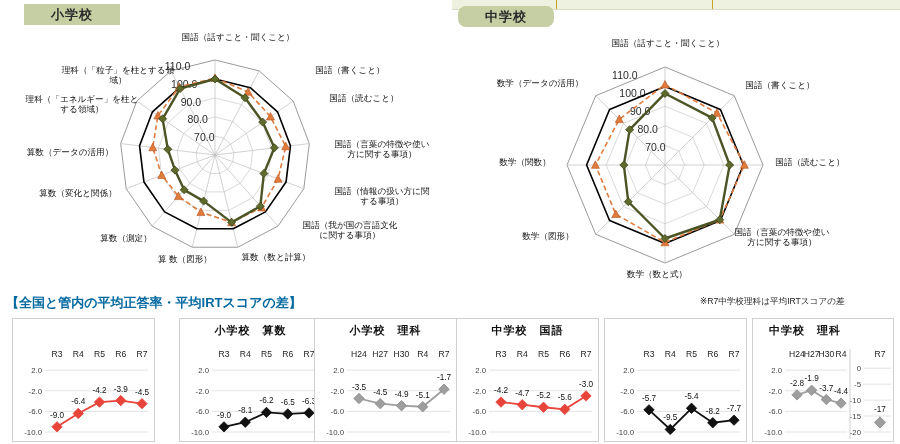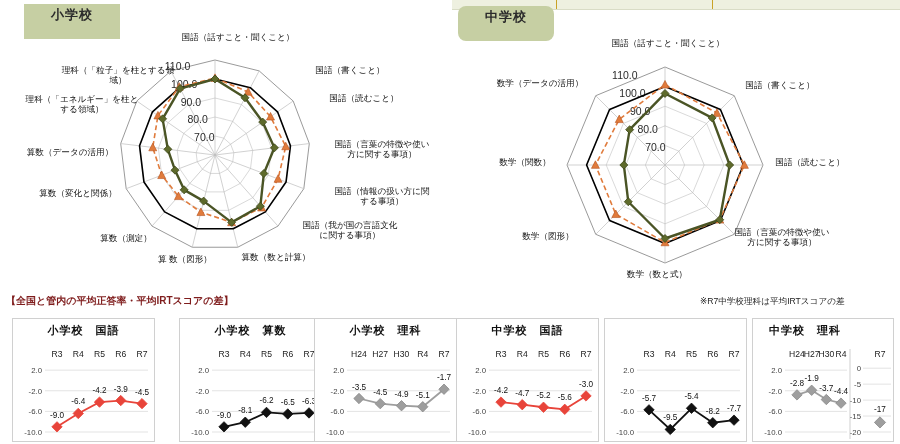--- a/index.html
+++ b/index.html
@@ -21,21 +21,21 @@
 
   
   .school-tab{
     position:absolute;
     background:#c6cfa3;
     color:#2b2b2b;
     font-size:13px;font-weight:bold;
     letter-spacing:1px;
     text-align:center;
     line-height:21px;
-    height:35px;
+    height:21px;
   }
   #tab-elementary{left:24px;top:4px;width:96px;}
   #tab-junior{left:458px;top:6px;width:96px;border-radius:8px;}
 
   
   .radar-panel{position:absolute;top:0;height:292px;}
   #panel-elementary{left:0;width:450px;}
   #panel-junior{left:450px;width:450px;}
 
   .legend{
@@ -61,21 +61,21 @@
   .mk-tri{width:0;height:0;border-left:4.5px solid transparent;border-right:4.5px solid transparent;
     border-bottom:8px solid #e07b3c;}
   .legend-label{font-size:9.5px;color:#111;}
 
   
   .axis-label{font-size:8.6px;fill:#111;font-family:"Liberation Sans","DejaVu Sans",sans-serif;}
   .tick-label{font-size:10.5px;fill:#2a2a2a;font-family:"Liberation Sans","DejaVu Sans",sans-serif;}
 
   
   .bottom{position:absolute;left:0;top:292px;width:900px;height:152px;}
-  .bottom-title{position:absolute;left:6px;top:2px;font-size:10px;font-weight:bold;color:#7f1d1d;
+  .bottom-title{position:absolute;left:6px;top:2px;font-size:13px;font-weight:bold;color:#0369a1;
     letter-spacing:0px;}
   .bottom-note{position:absolute;left:700px;top:4px;font-size:8.6px;color:#222;}
 
   .mini{
     position:absolute;top:26px;height:124px;
     border:1px solid #d0d0d0;background:#fff;box-sizing:border-box;
   }
   .mini-title{position:absolute;left:0;right:0;top:4px;text-align:center;
     font-size:11px;font-weight:bold;color:#111;letter-spacing:1px;}
   .mini svg{position:absolute;left:0;top:0;}
@@ -240,21 +240,20 @@
       </svg>
 
     
   </div>
 
   <div class="bottom">
     <div class="bottom-title">【全国と管内の平均正答率・平均IRTスコアの差】</div>
     <div class="bottom-note">※R7中学校理科は平均IRTスコアの差</div>
 
     <div class="mini" id="mini-0" style="left:12px;width:143px;">
-      <div class="mini-title">小学校　国語</div>
       <svg width="143" height="124">
           <g>
             <line x1="32" y1="51.15384615384615" x2="135" y2="51.15384615384615" class="grid"></line>
             <text x="29" y="54.15384615384615" class="ylab" text-anchor="end">2.0</text>
             <line x1="32" y1="71.76923076923077" x2="135" y2="71.76923076923077" class="grid"></line>
             <text x="29" y="74.76923076923077" class="ylab" text-anchor="end">-2.0</text>
             <line x1="32" y1="92.38461538461539" x2="135" y2="92.38461538461539" class="grid"></line>
             <text x="29" y="95.38461538461539" class="ylab" text-anchor="end">-6.0</text>
             <line x1="32" y1="113" x2="135" y2="113" class="grid"></line>
             <text x="29" y="116" class="ylab" text-anchor="end">-10.0</text>

